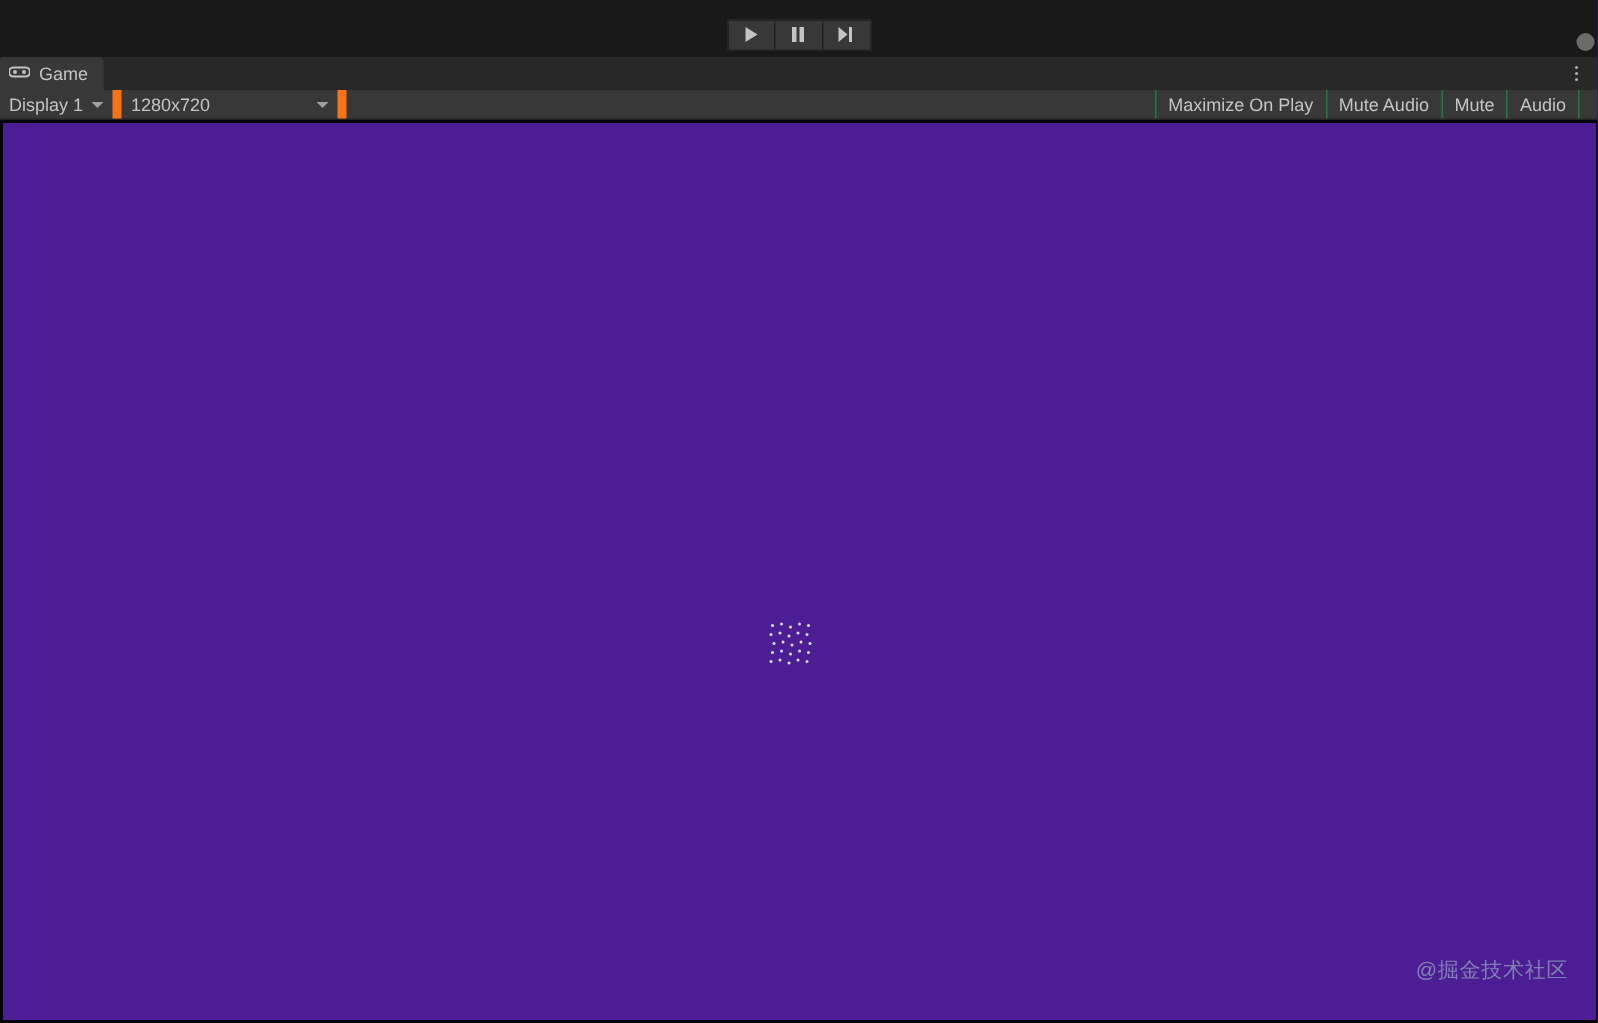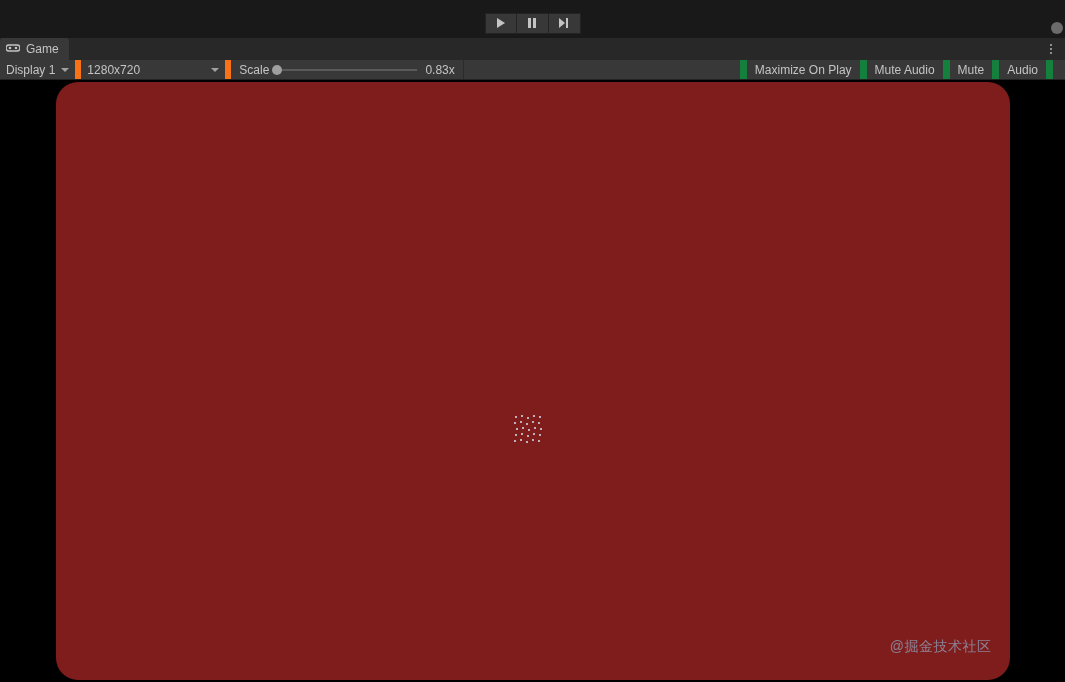--- a/index.html
+++ b/index.html
@@ -134,44 +134,43 @@
     background: #9f9f9f;
   }
 
   .spacer { flex: 1; }
 
   .opt-toggle {
     display: flex;
     align-items: center;
     height: 100%;
     padding: 0 8px;
-    border-left: 7px solid #15803d;
+    border-left: 1px solid #15803d;
     cursor: pointer;
   }
   .gizmo-caret {
     padding: 0 6px;
   }
 
   
   .game-view {
     width: 100%;
     height: calc(682px - 38px - 22px - 20px);
     background: #000;
     display: flex;
     align-items: flex-start;
     justify-content: center;
     position: relative;
   }
   .game-canvas {
     margin-top: 2px;
-    width: 954px;
+    width: 1062px;
     height: 598px;
-    background: #7f1d1d;
-    position: relative;
-    border-radius: 22px;
+    background: #4c1d95;
+    position: relative;
   }
   .center-mark {
     position: absolute;
     left: 49.5%;
     top: 58%;
     transform: translate(-50%, -50%);
     width: 32px;
     height: 32px;
   }
   .center-mark svg { display: block; }
@@ -234,27 +233,20 @@
 </div>
 
 <div class="options-bar">
   <div class="opt-dropdown">
     <span>Display 1</span>
     <span class="caret"></span>
   </div>
   <div class="opt-dropdown" style="min-width:150px; justify-content:space-between;">
     <span>1280x720</span>
     <span class="caret"></span>
-  </div>
-  <div class="scale-group">
-    <span>Scale</span>
-    <div class="slider-track">
-      <div class="slider-thumb"></div>
-    </div>
-    <span>0.83x</span>
   </div>
 
   <div class="spacer"></div>
 
   <div class="opt-toggle">
     <span>Maximize On Play</span>
   </div>
   <div class="opt-toggle">
     <span>Mute Audio</span>
   </div>

